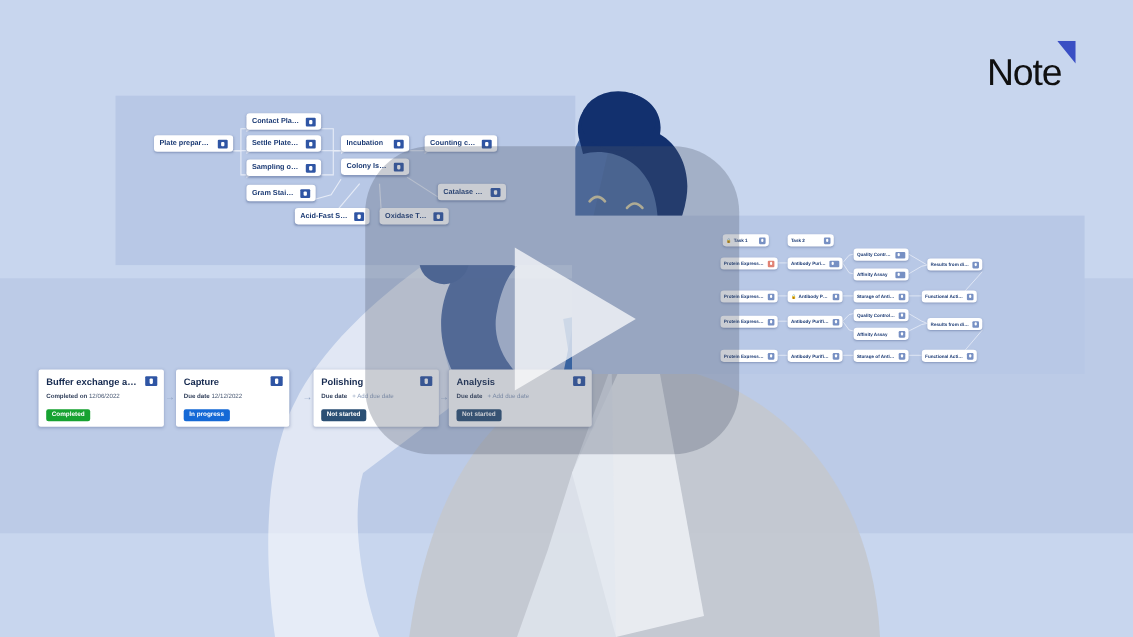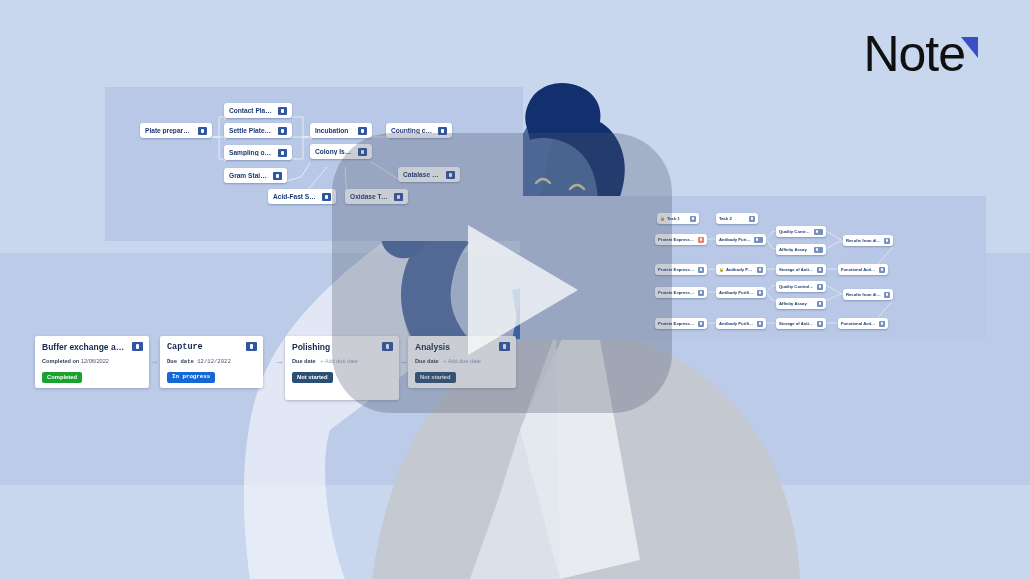--- a/index.html
+++ b/index.html
@@ -83,21 +83,21 @@
     font-size:5.8px;color:#ffffff;font-weight:bold;line-height:8px;
   }
   .st-completed{background:#17a231;}
   .st-inprogress{background:#1569d6;}
   .st-notstarted{background:#2b4f74;}
   .card-arrow{position:absolute;font-size:9px;color:#8ea0c0;}
 
   
   #logo{position:absolute;right:52px;top:31px;display:flex;align-items:flex-start;}
   #logo .sci{font-size:47px;font-weight:bold;color:#3a4fc4;letter-spacing:-1px;line-height:47px;}
-  #logo .note{font-size:50px;font-weight:normal;color:#101010;letter-spacing:-1px;line-height:47px;}
+  #logo .note{font-size:34px;font-weight:normal;color:#101010;letter-spacing:-1px;line-height:47px;margin-top:12px;}
   #logo .flag{width:17px;height:21px;margin-left:-4px;margin-top:6px;
     background:#3a4fc4;clip-path:polygon(0 0,100% 0,100% 100%);}
 
   
   #play-overlay{
     position:absolute;left:332px;top:133px;width:340px;height:280px;
     background:rgba(80,90,110,.30);border-radius:60px;
   }
   #play-triangle{
     position:absolute;left:468px;top:225px;width:0;height:0;
@@ -339,45 +339,45 @@
     <div class="card-badge-icon"></div>
     <div class="card-due">
       <b>Completed on</b>
       <span>12/06/2022</span>
       <span class="dim"></span>
     </div>
     <div><span class="card-status st-completed">Completed</span></div>
 
   </div>
 
-  <div class="card" style="left:160px;top:336px;width:103px;height:52px;font-family:Liberation Mono, monospace;">
+  <div class="card" style="left:160px;top:336px;width:103px;height:52px;">
     <div class="card-title">Capture</div>
     <div class="card-badge-icon"></div>
     <div class="card-due">
       <b>Due date</b>
       <span>12/12/2022</span>
       <span class="dim"></span>
     </div>
     <div><span class="card-status st-inprogress">In progress</span></div>
 
   </div>
 
-  <div class="card" style="left:285px;top:336px;width:114px;height:64px;">
+  <div class="card" style="left:285px;top:336px;width:114px;height:52px;">
     <div class="card-title">Polishing</div>
     <div class="card-badge-icon"></div>
     <div class="card-due">
       <b>Due date</b>
       <span></span>
       <span class="dim">+ Add due date</span>
     </div>
     <div><span class="card-status st-notstarted">Not started</span></div>
 
   </div>
 
-  <div class="card" style="left:408px;top:336px;width:108px;height:52px;">
+  <div class="card" style="left:408px;top:336px;width:130px;height:52px;">
     <div class="card-title">Analysis</div>
     <div class="card-badge-icon"></div>
     <div class="card-due">
       <b>Due date</b>
       <span></span>
       <span class="dim">+ Add due date</span>
     </div>
     <div><span class="card-status st-notstarted">Not started</span></div>
 
   </div>

